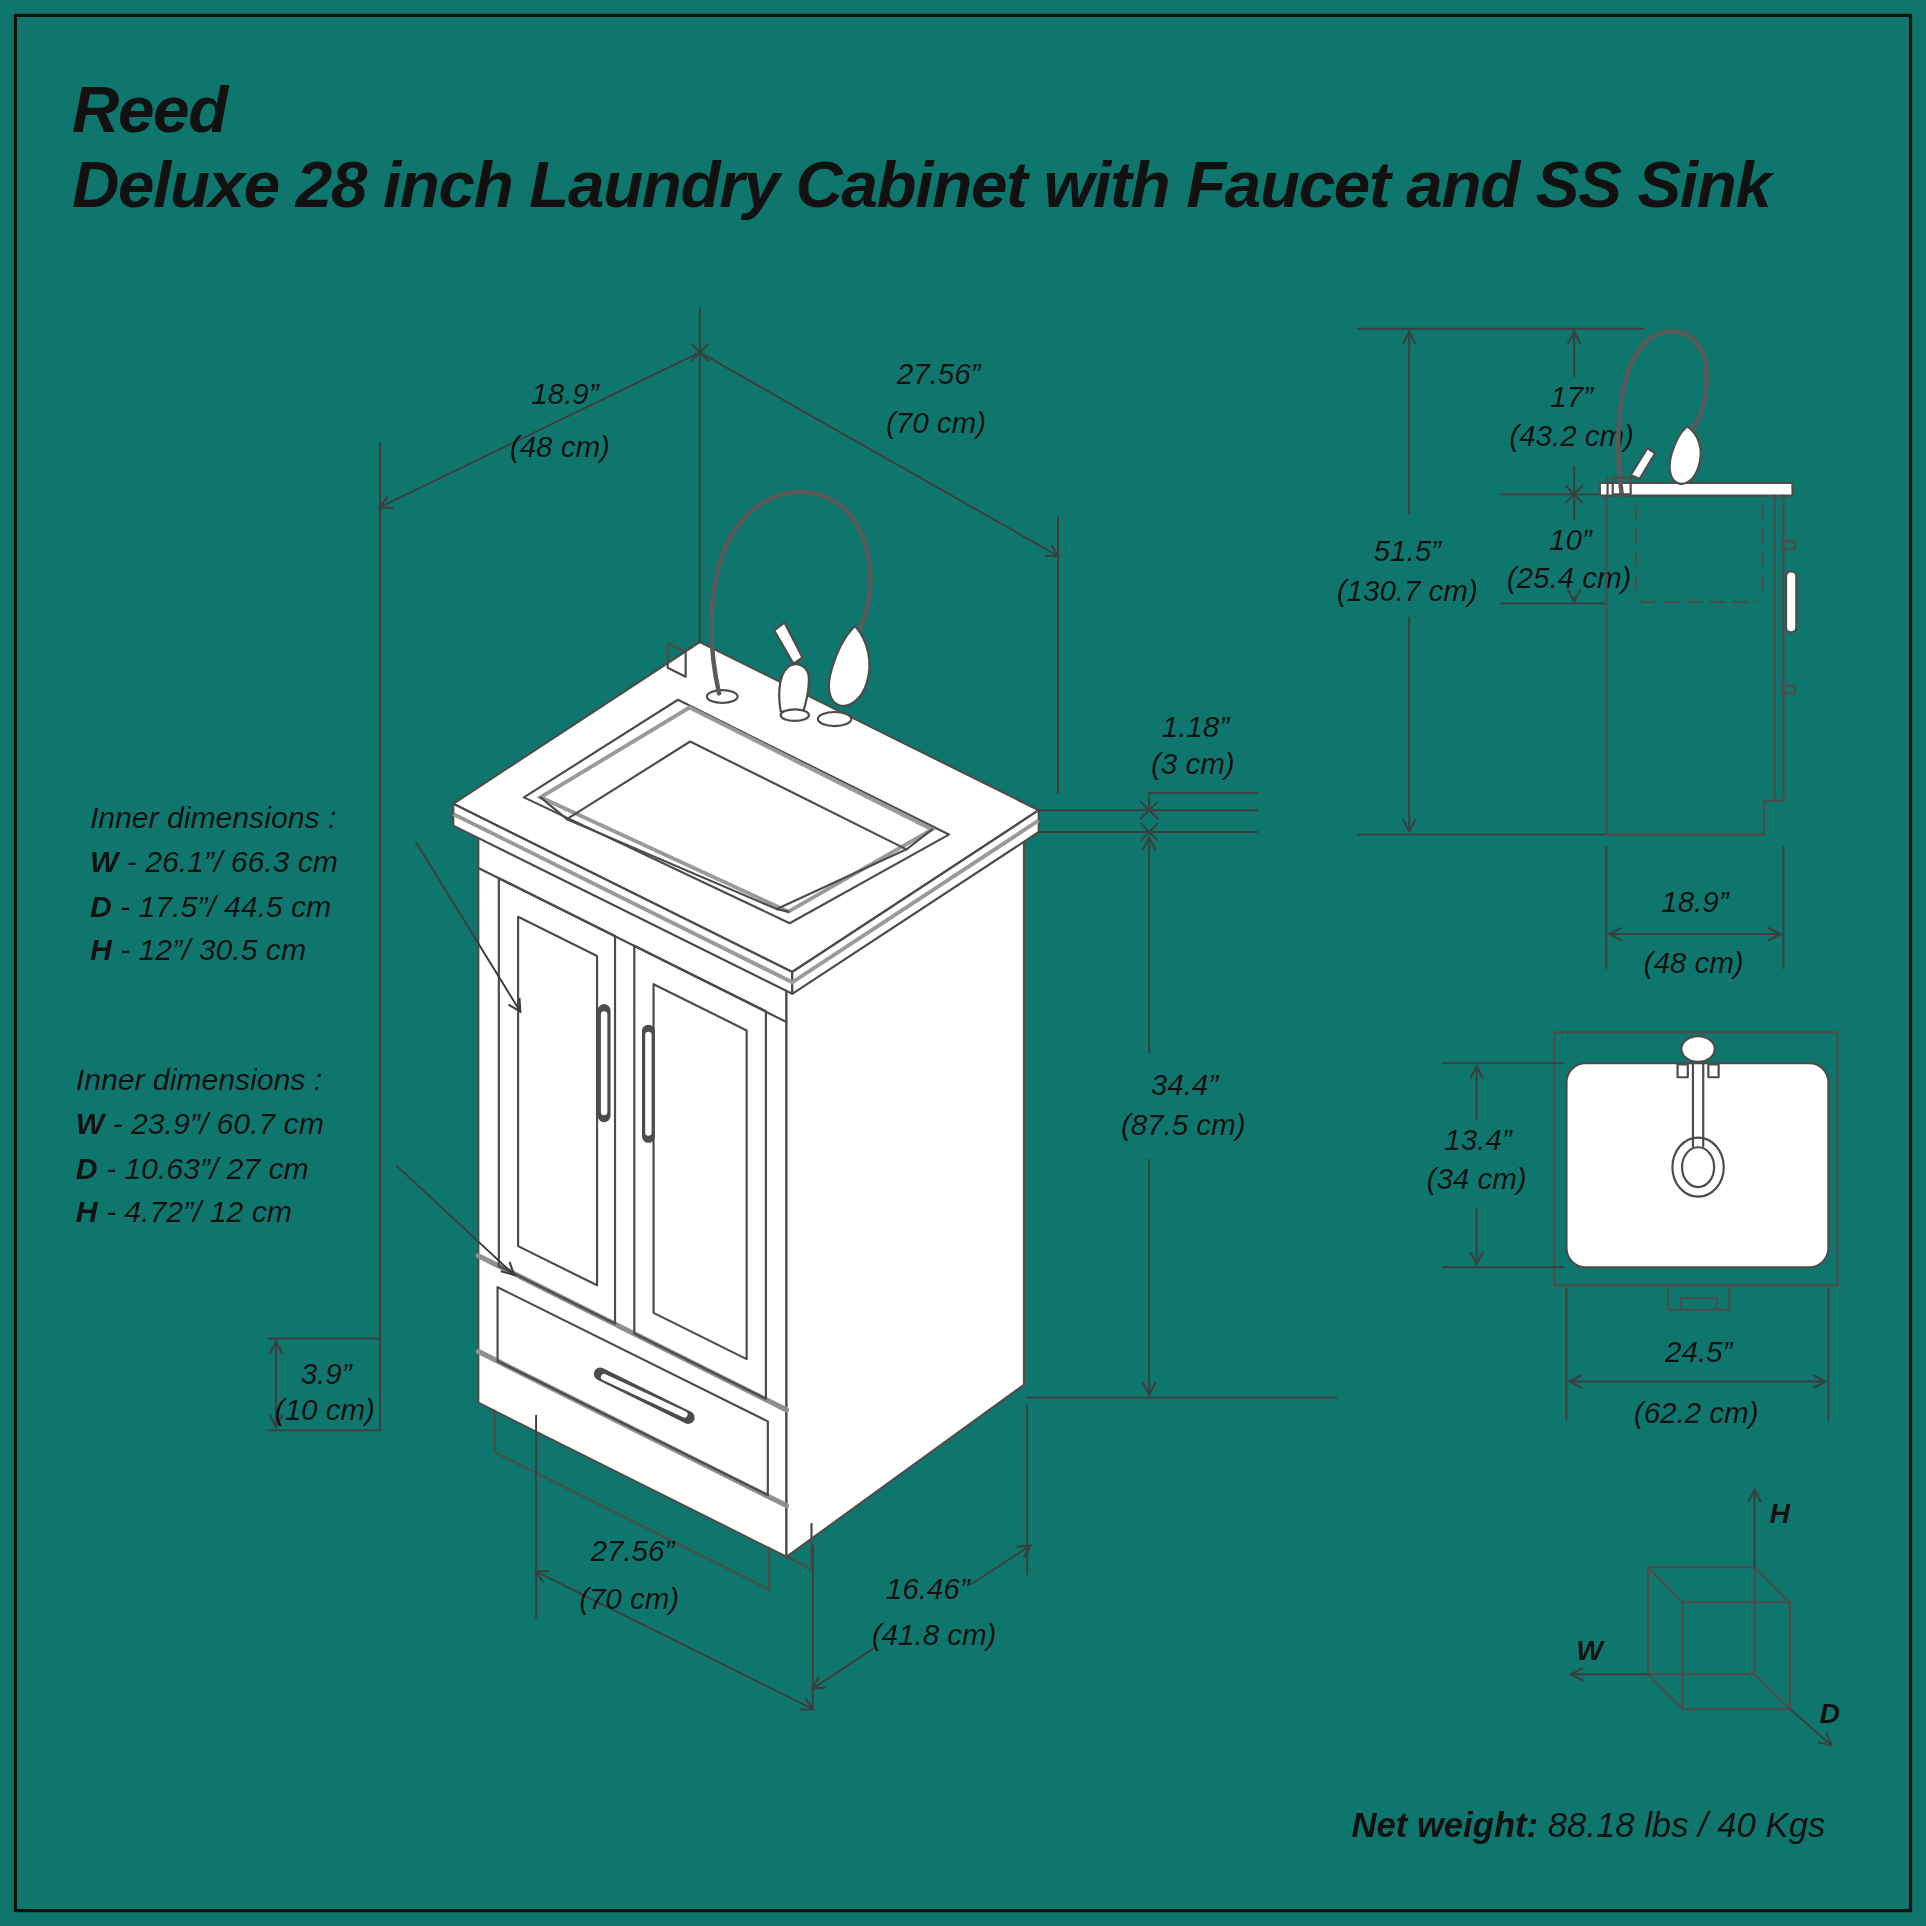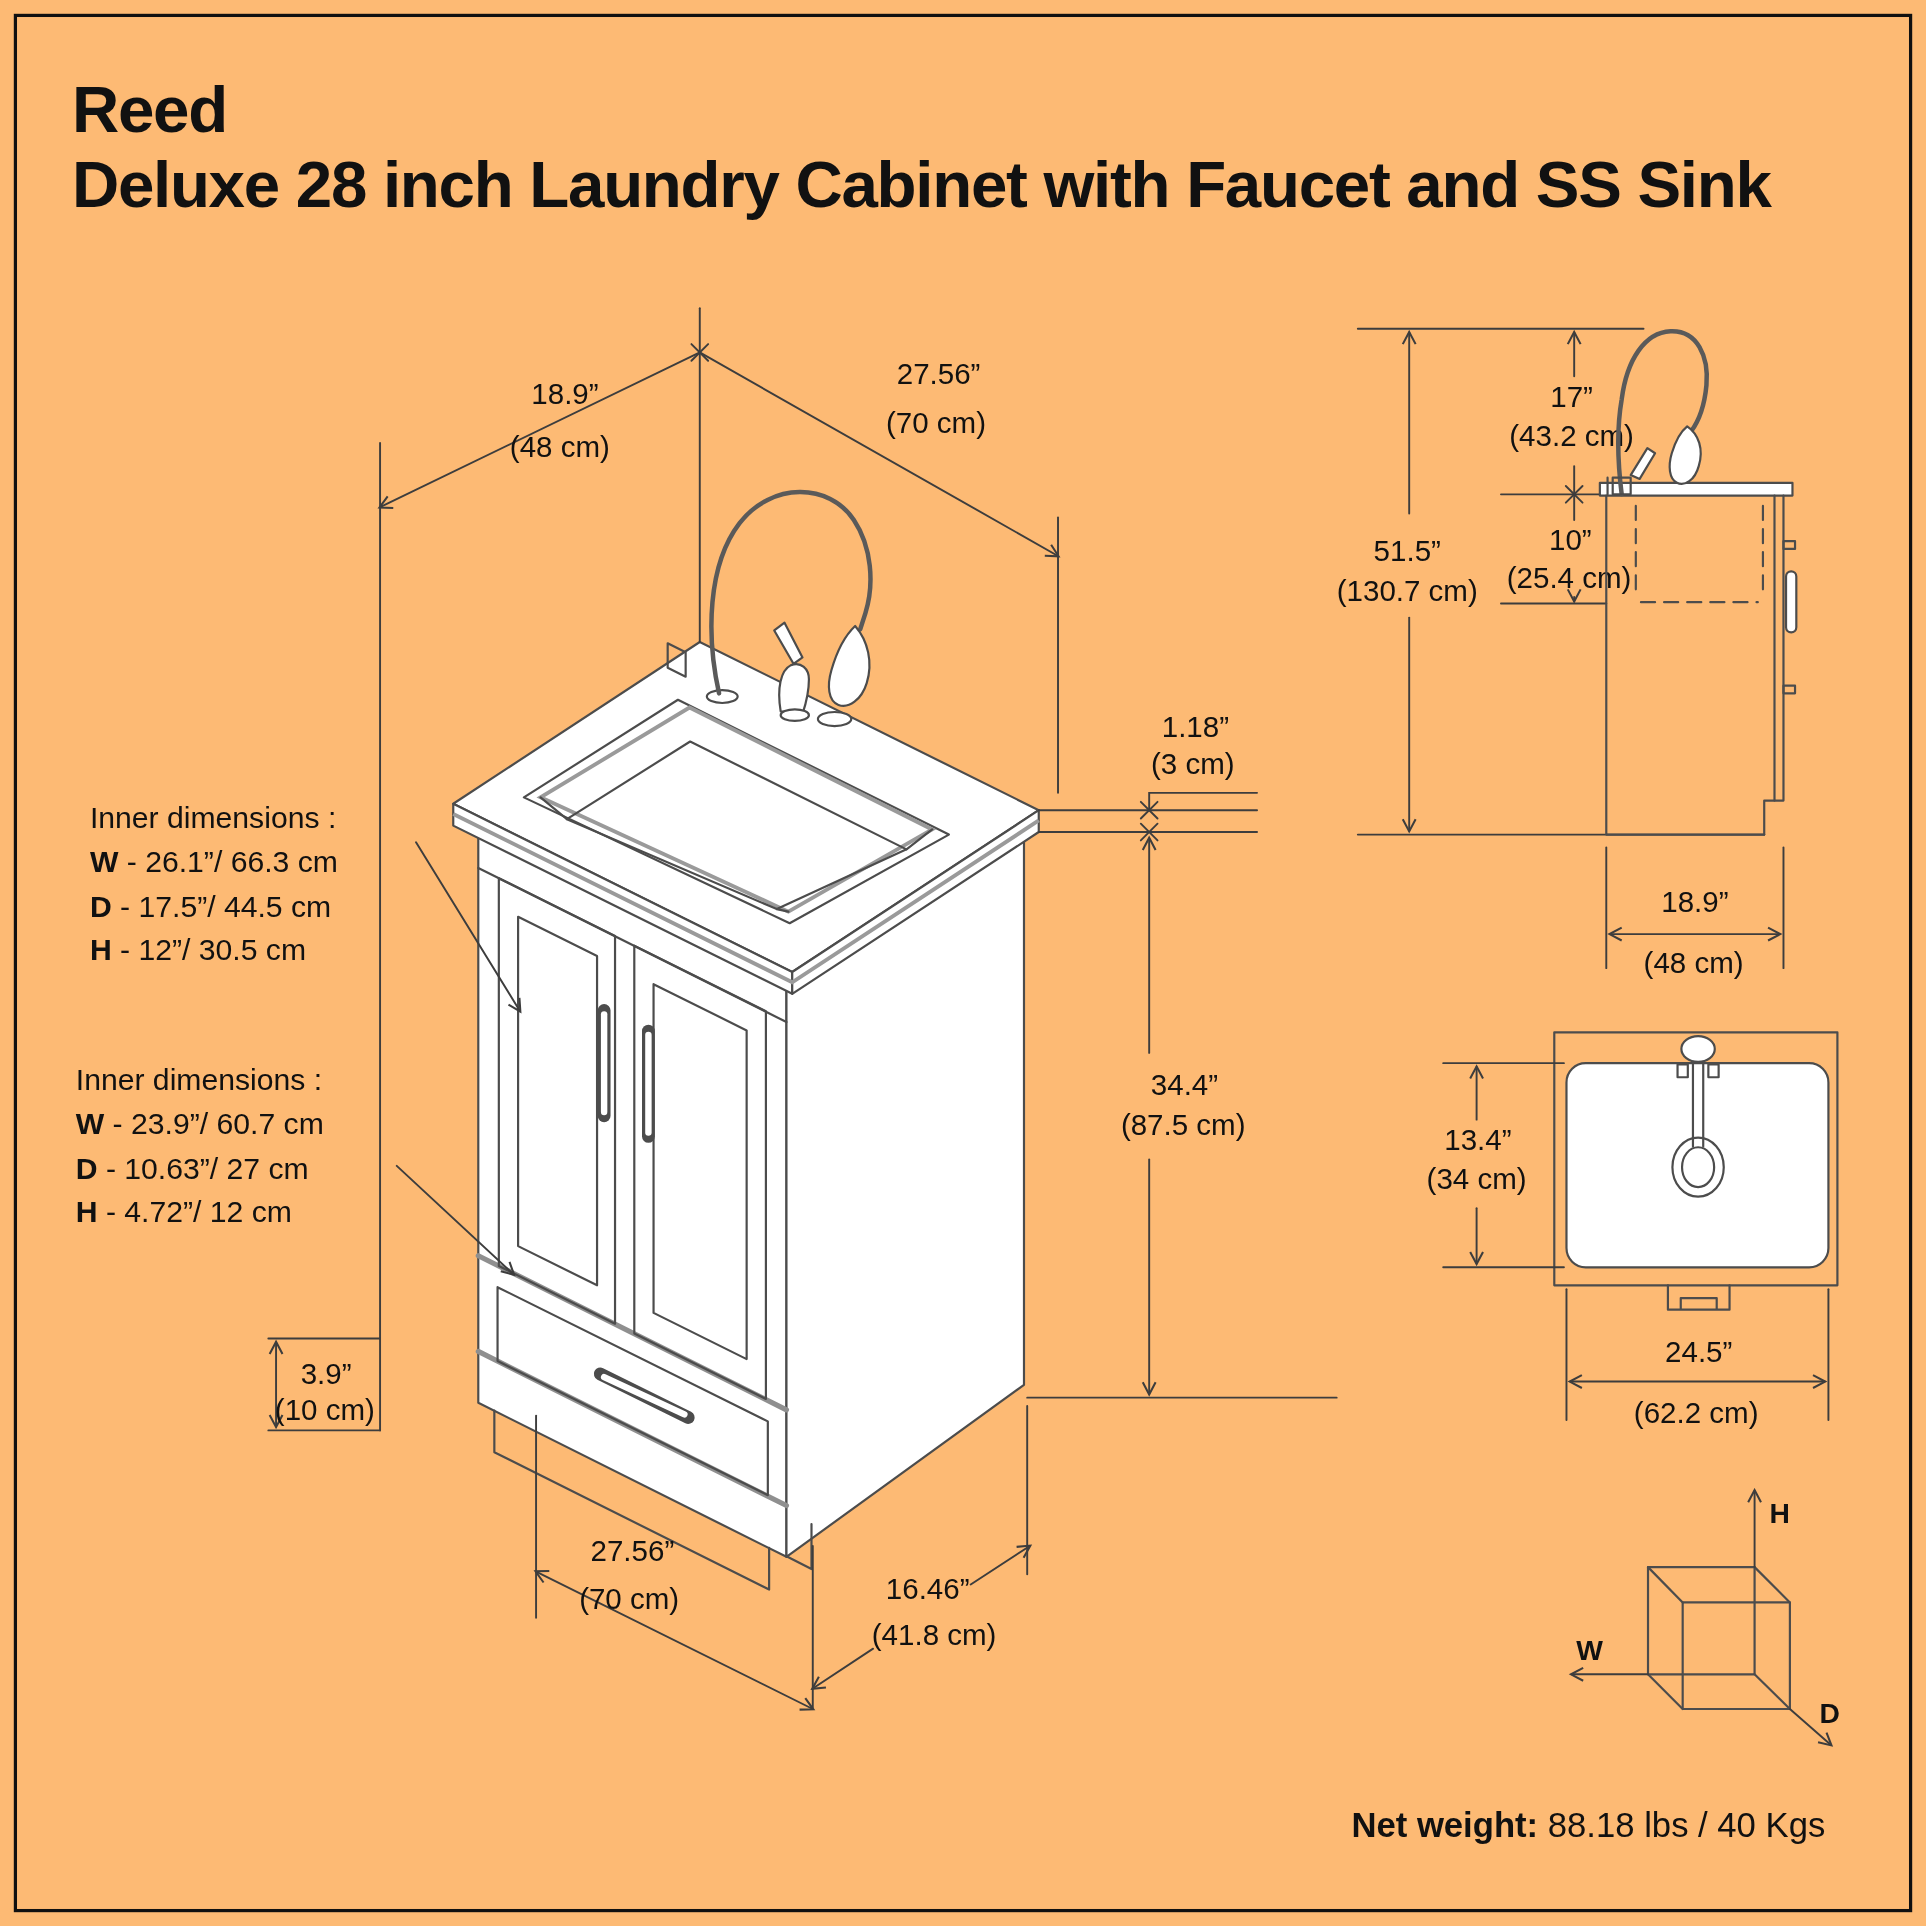--- a/index.html
+++ b/index.html
@@ -1,16 +1,16 @@
 <!DOCTYPE html>
 <html style="font-size:10.3px"><head>
 <meta charset="utf-8">
 <style>
   html,body{margin:0;padding:0;background:#ffffff;}
-  .page{position:relative;width:1926px;height:1926px;background:#fdba74;overflow:hidden;}
+  .page{position:relative;width:1926px;height:1926px;background:#0f766e;overflow:hidden;font-style:italic;}
   svg{position:absolute;left:0;top:0;}
   text{font-family:"Liberation Sans","DejaVu Sans",sans-serif;fill:#111111;}
   .big{font-size:102px;font-weight:700;letter-spacing:-2px;}
   .dim{font-size:46px;text-anchor:middle;}
   .inner{font-size:47px;}
   .b{font-weight:700;}
   .cubeL{font-size:44px;font-weight:700;text-anchor:middle;}
   .nw{font-size:54px;}
   .ln{stroke:#3d3d3d;stroke-width:3;fill:none;stroke-linecap:round;}
   .dr{stroke:#4c4c4c;stroke-width:3.4;fill:none;stroke-linejoin:round;stroke-linecap:round;}

